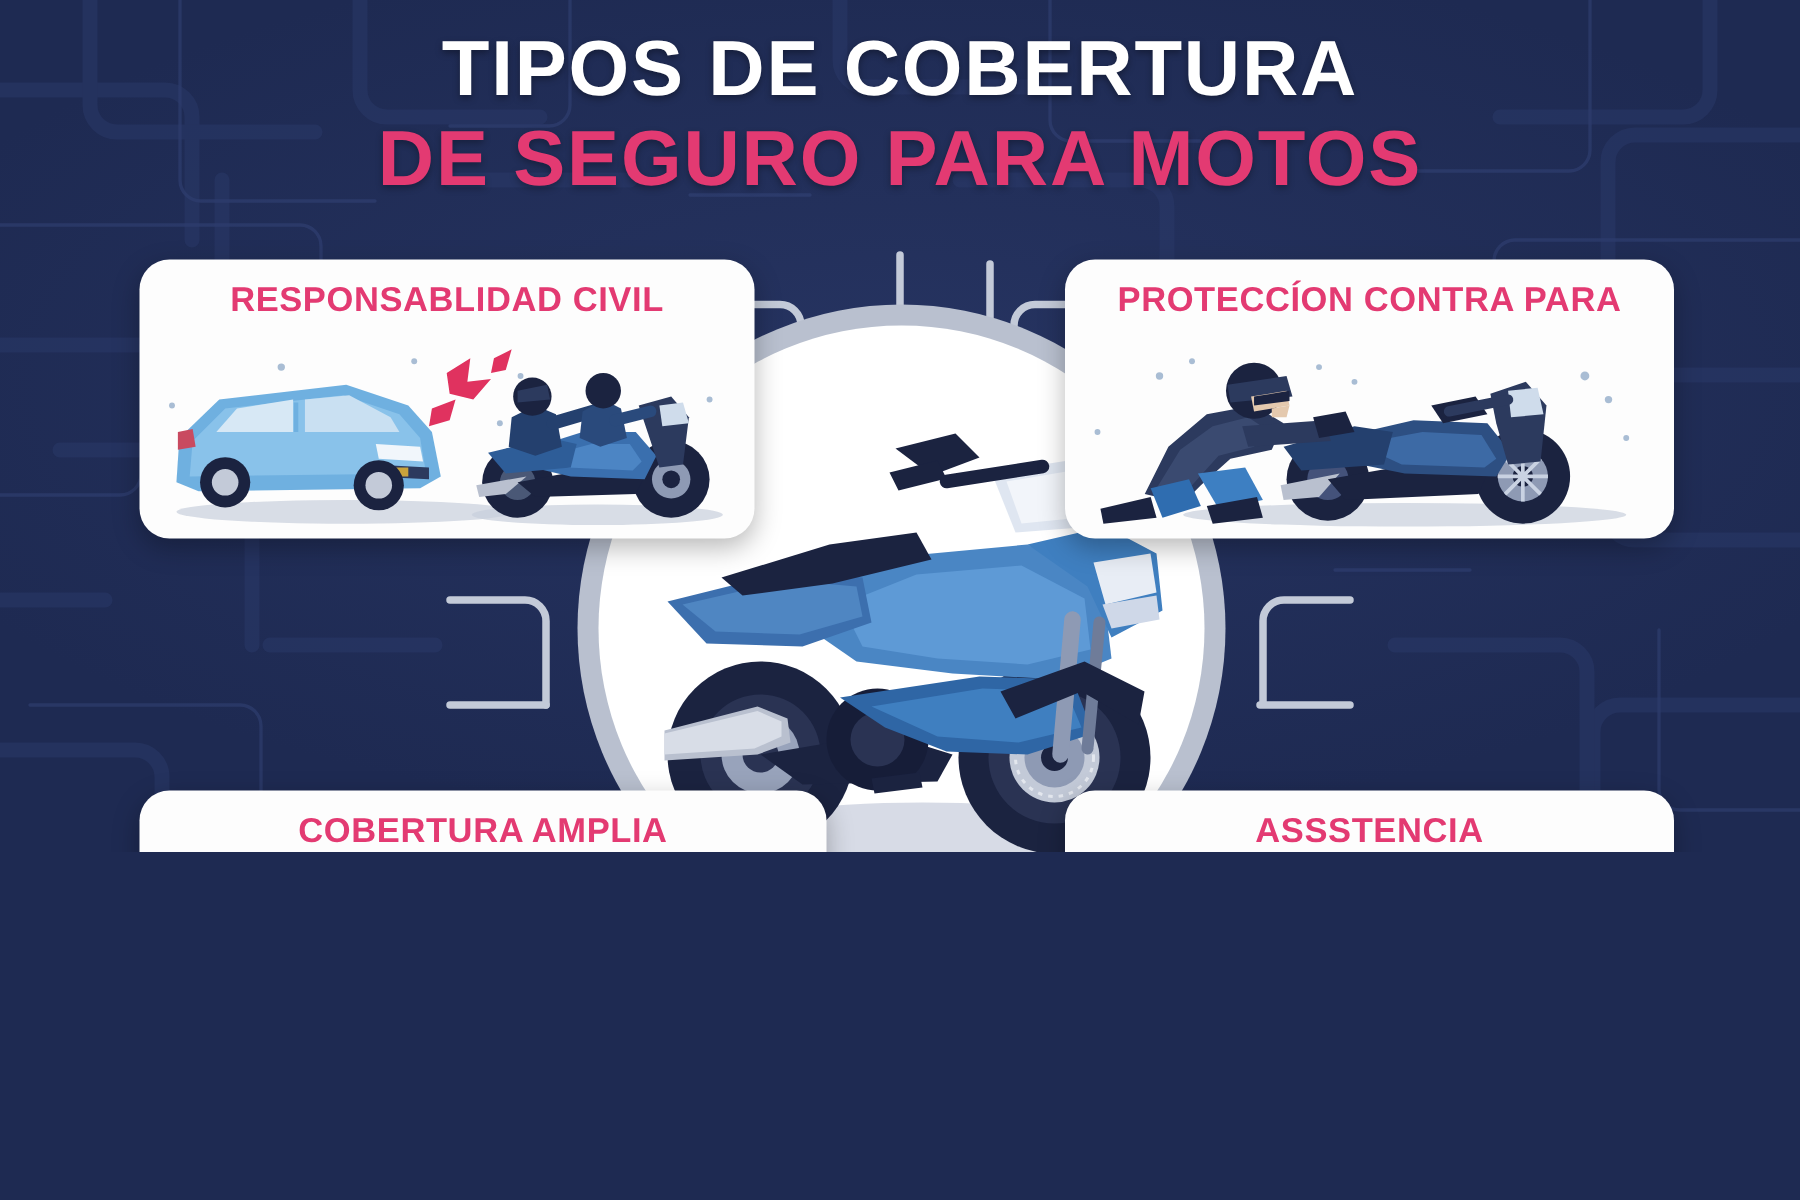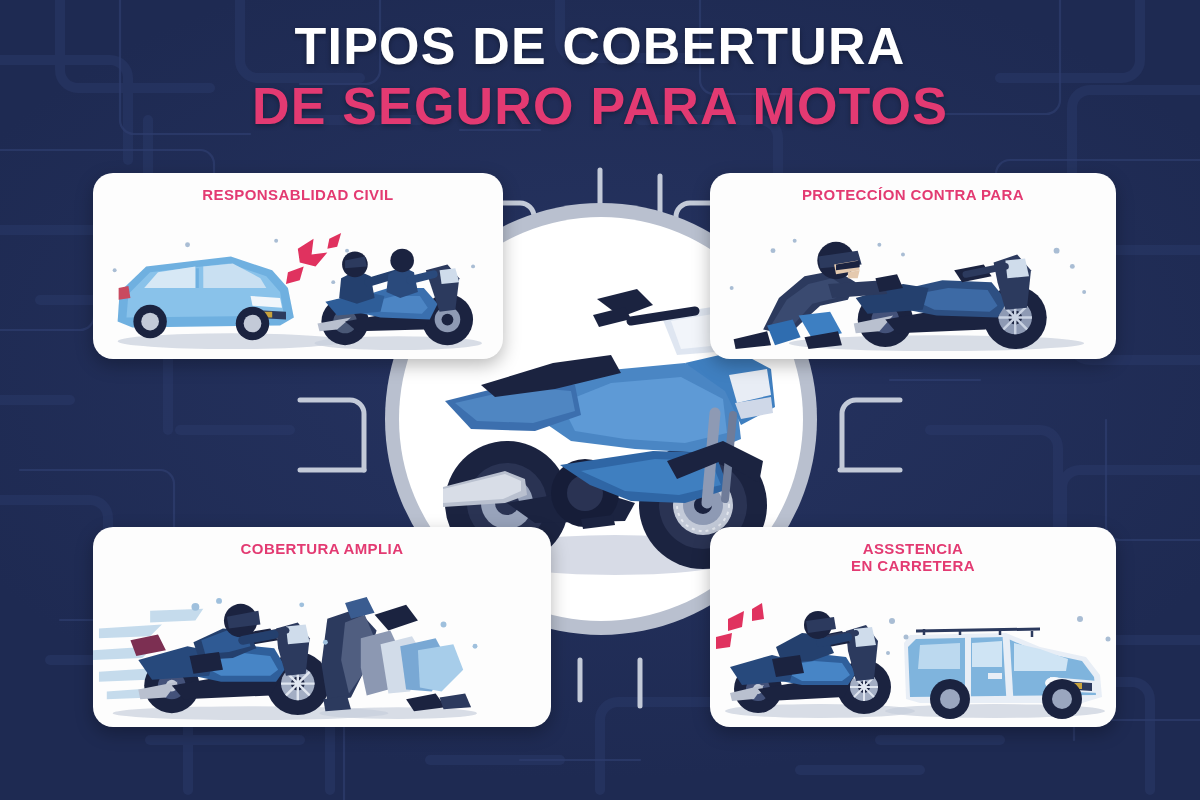--- a/index.html
+++ b/index.html
@@ -1,21 +1,21 @@
 <!DOCTYPE html>
 <html><head>
 <meta charset="utf-8">
 <style>
   html,body{margin:0;padding:0;}
   body{
     width:1200px;height:800px;overflow:hidden;
     background:#1e2a52;
     font-family:"Liberation Sans", sans-serif;
   }
-  #stage{position:relative;width:1200px;height:800px;overflow:hidden;}
+  #stage{position:relative;width:1200px;height:568px;overflow:hidden;}
 
   
   .bg{position:absolute;inset:0;background:#1e2a52;}
   .bg-vignette{
     position:absolute;inset:0;
     background:radial-gradient(ellipse 85% 75% at 50% 45%, rgba(45,60,110,.55) 0%, rgba(30,42,82,0) 70%);
   }
   .circuit{position:absolute;inset:0;opacity:.55;}
 
   
@@ -47,21 +47,21 @@
   .hub-art{position:absolute;left:0;top:0;width:432px;height:432px;}
 
   
   .card{
     position:absolute;background:#fdfdfd;border-radius:20px;z-index:8;
     box-shadow:0 6px 18px rgba(0,0,0,.28);
     overflow:hidden;
   }
   .card-title{
     position:absolute;left:0;right:0;top:14px;text-align:center;
-    color:#e33a72;font-size:15px;font-weight:bold;letter-spacing:.4px;
+    color:#e33a72;font-size:23px;font-weight:bold;letter-spacing:.4px;
     line-height:1.12;white-space:pre-line;
   }
   .card-art{position:absolute;left:0;right:0;bottom:4px;height:128px;}
   .card-tl{left:93px;top:173px;width:410px;height:186px;}
   .card-tr{left:710px;top:173px;width:406px;height:186px;}
   .card-bl{left:93px;top:527px;width:410px;height:200px;padding-left:48px;}
   .card-br{left:710px;top:527px;width:406px;height:200px;}
   .card-br .card-art{height:120px;}
 </style>
 </head>

